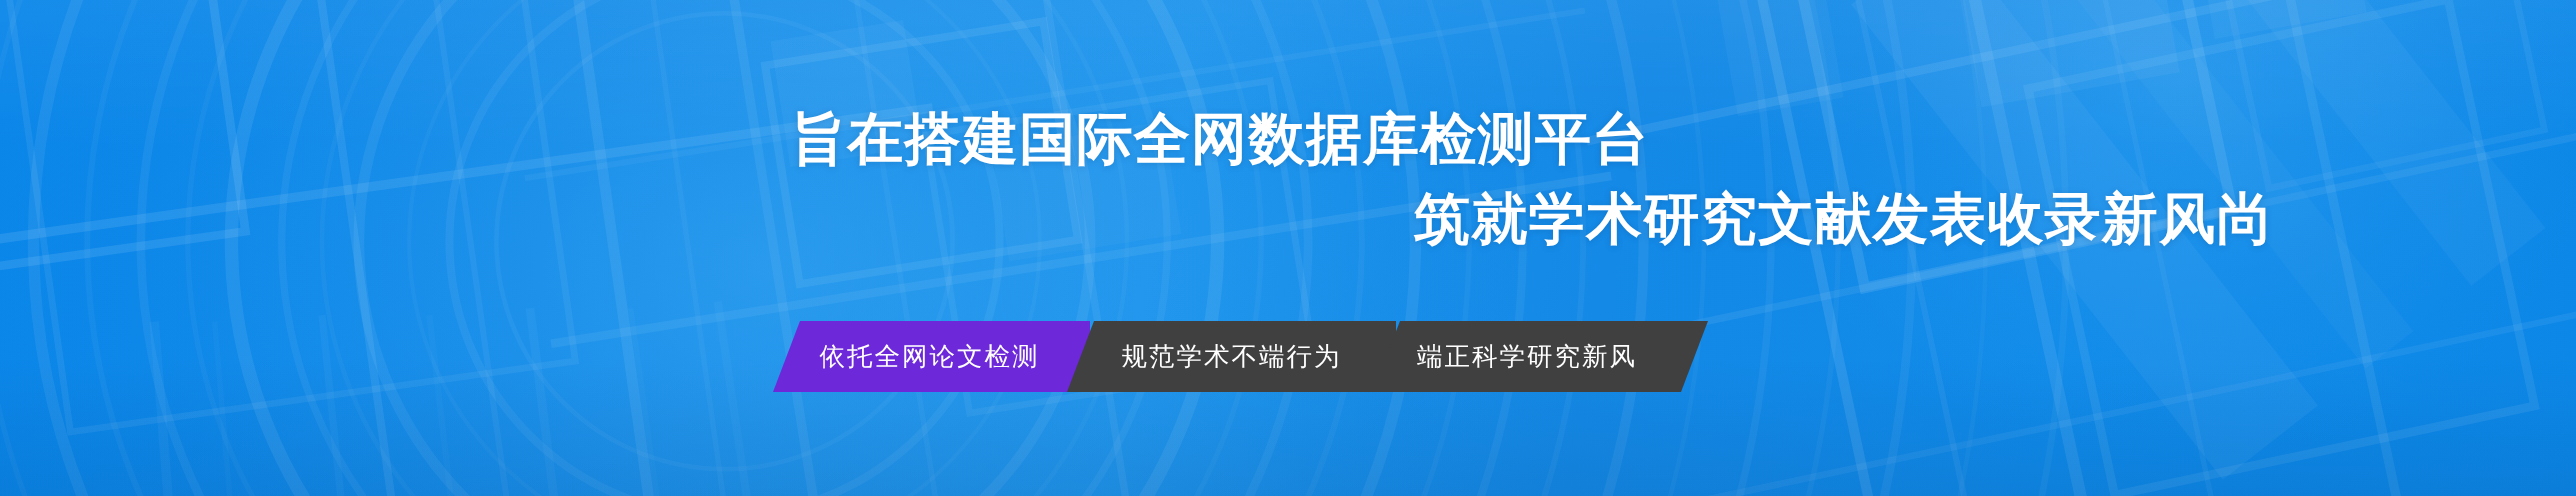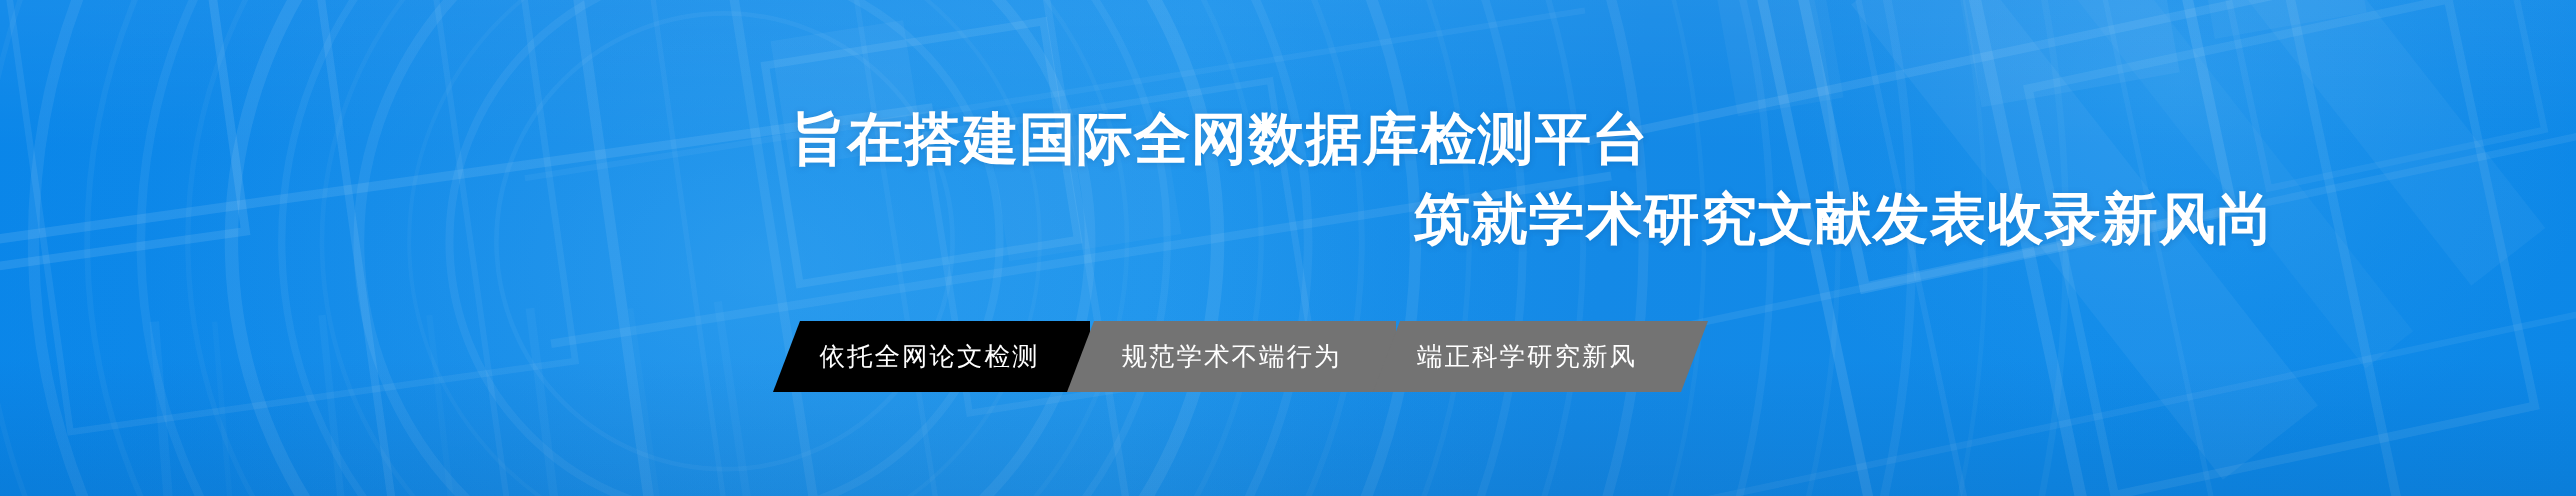--- a/index.html
+++ b/index.html
@@ -95,35 +95,35 @@
     font-size: 25.5px;
     letter-spacing: 2px;
     font-weight: 400;
     white-space: nowrap;
     box-sizing: border-box;
   }
   .tag-label { position: relative; z-index: 2; }
   
   .tag-1 {
     width: 317px;
-    background: #000000;
+    background: #6d28d9;
     clip-path: polygon(27px 0, 100% 0, 100% 100%, 0 100%);
     padding-right: 4px;
   }
   .tag-2 {
     width: 329px;
     margin-left: -23px;
-    background: #737373;
+    background: #404040;
     clip-path: polygon(27px 0, 100% 0, 100% 100%, 0 100%);
     text-align: right;
   }
   .tag-3 {
     width: 335px;
     margin-left: -23px;
-    background: #737373;
+    background: #404040;
     clip-path: polygon(27px 0, 100% 0, calc(100% - 27px) 100%, 0 100%);
     padding-right: 27px;
   }
 </style>
 </head>
 <body>
 
 <div id="banner">
 
   <div class="bg-layer bg-base"></div>

